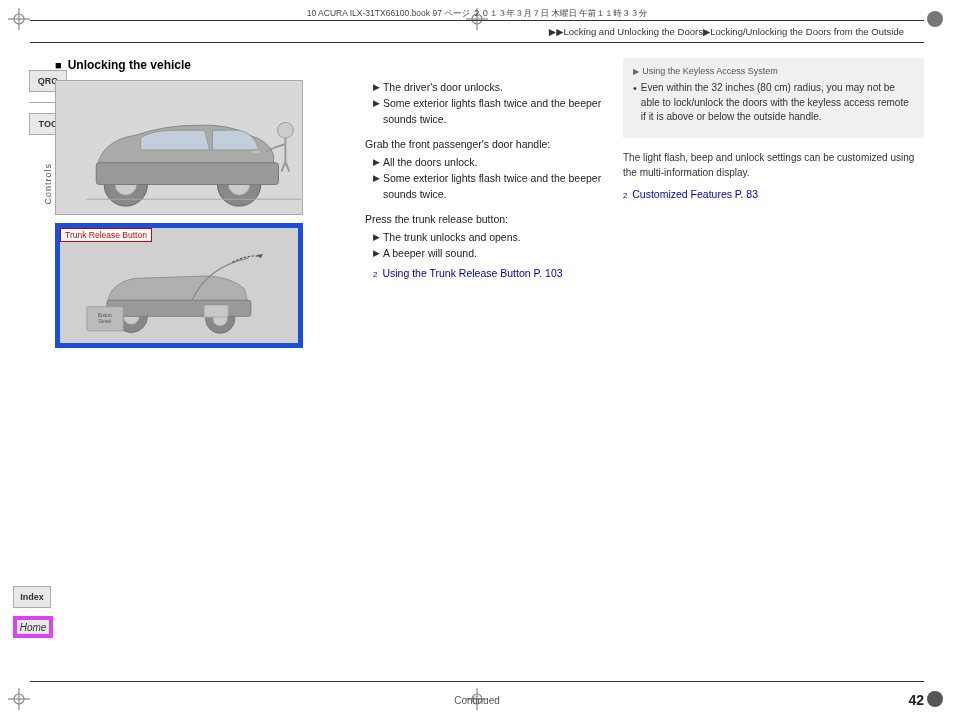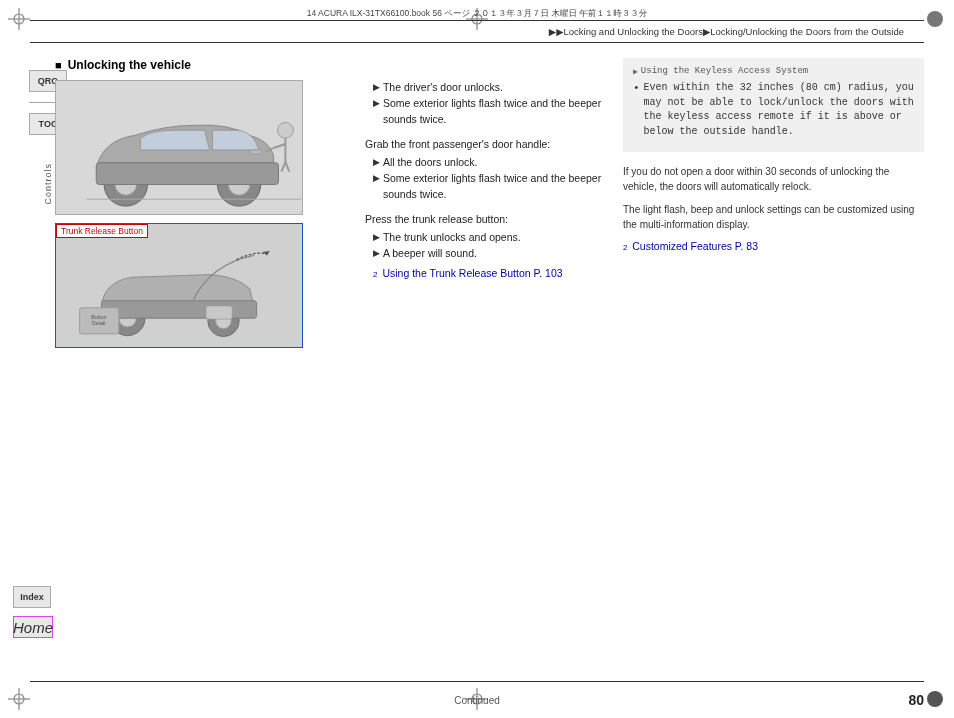--- a/index.html
+++ b/index.html
@@ -69,25 +69,25 @@
       display: flex;
       flex-direction: column;
       gap: 8px;
       align-items: center;
     }
 
     .home-btn {
       width: 40px;
       height: 22px;
       background: #e8e8e8;
-      border: 1px solid #d946ef;
+      border: 4px solid #d946ef;
       display: flex;
       align-items: center;
       justify-content: center;
-      font-size: 15px;
+      font-size: 10px;
       font-style: italic;
       color: #333;
       cursor: pointer;
     }
 
     
     .main-content {
       position: absolute;
       top: 58px;
       left: 55px;
@@ -124,21 +124,21 @@
       border: 1px solid #aaa;
       position: relative;
       overflow: hidden;
       margin-bottom: 8px;
     }
 
     .car-image-bottom {
       width: 248px;
       height: 125px;
       background: #d0d0d0;
-      border: 1px solid #1d4ed8;
+      border: 5px solid #1d4ed8;
       position: relative;
       overflow: hidden;
     }
 
     .trunk-label {
       position: absolute;
       top: 0;
       left: 0;
       background: #fff;
       border: 1px solid #c00;
@@ -189,21 +189,20 @@
     
     .notes-col {
       flex: 1;
     }
 
     .notes-box {
       background: #f0f0f0;
       border: none;
       padding: 8px 10px;
       margin-bottom: 12px;
-      font-family: Liberation Mono, monospace;
     }
 
     .notes-header {
       font-size: 9px;
       color: #555;
       margin-bottom: 5px;
       display: flex;
       align-items: center;
       gap: 3px;
     }
@@ -294,21 +293,21 @@
 
 <div class="ch" style="top:8px;left:50%;transform:translateX(-50%);">
   <svg viewBox="0 0 22 22">
       <circle cx="11" cy="11" r="5" fill="none" stroke="#888" stroke-width="1.2"></circle>
       <line x1="11" y1="0" x2="11" y2="22" stroke="#888" stroke-width="1.2"></line>
       <line x1="0" y1="11" x2="22" y2="11" stroke="#888" stroke-width="1.2"></line>
     </svg>
 </div>
 
 <div class="file-info">
-  <span>14 ACURA ILX-31TX66100.book  56 ページ  ２０１３年３月７日  木曜日  午前１１時３３分</span>
+  <span>10 ACURA ILX-31TX66100.book  97 ページ  ２０１３年３月７日  木曜日  午前１１時３３分</span>
 </div>
 
 <div style="position:absolute;top:20px;left:30px;right:30px;height:1px;background:#333;"></div>
 <div style="position:absolute;top:42px;left:30px;right:30px;height:1px;background:#333;"></div>
 
 <div style="position:absolute;top:26px;right:50px;font-size:9.5px;color:#333;">
   <span>▶▶Locking and Unlocking the Doors</span><span>▶Locking/Unlocking the Doors from the Outside</span>
 </div>
 
 <div class="sidebar">
@@ -429,26 +428,25 @@
       </div>
     </div>
   </div>
 
   <div class="notes-col" style="position:absolute;top:0;left:568px;right:0;">
     <div class="notes-box">
       <div class="notes-header">Using the Keyless Access System</div>
       <div class="note-bullet">Even within the 32 inches (80 cm) radius, you may not be able to lock/unlock the doors with the keyless access remote if it is above or below the outside handle.</div>
     </div>
 
-    <div class="notes-text">If you do not open a door within 30 seconds of unlocking the vehicle, the doors will automatically relock.</div>
     <div class="notes-text" style="margin-top:8px;">The light flash, beep and unlock settings can be customized using the multi-information display.</div>
     <div style="margin-top:8px;font-size:10px;">
       <span class="link-icon">2</span>
       <span class="link-text">Customized Features</span>
       <span class="link-text"> <span>P. 83</span></span>
     </div>
   </div>
 </div>
 
 <div style="position:absolute;bottom:0;left:30px;right:30px;height:37px;display:flex;align-items:center;justify-content:center;border-top:1px solid #333;">
   <span style="font-size:10px;color:#555;">Continued</span>
-  <span style="position:absolute;right:0;font-size:14px;font-weight:bold;color:#222;">80</span>
+  <span style="position:absolute;right:0;font-size:14px;font-weight:bold;color:#222;">42</span>
 </div>
 
 </body></html>

